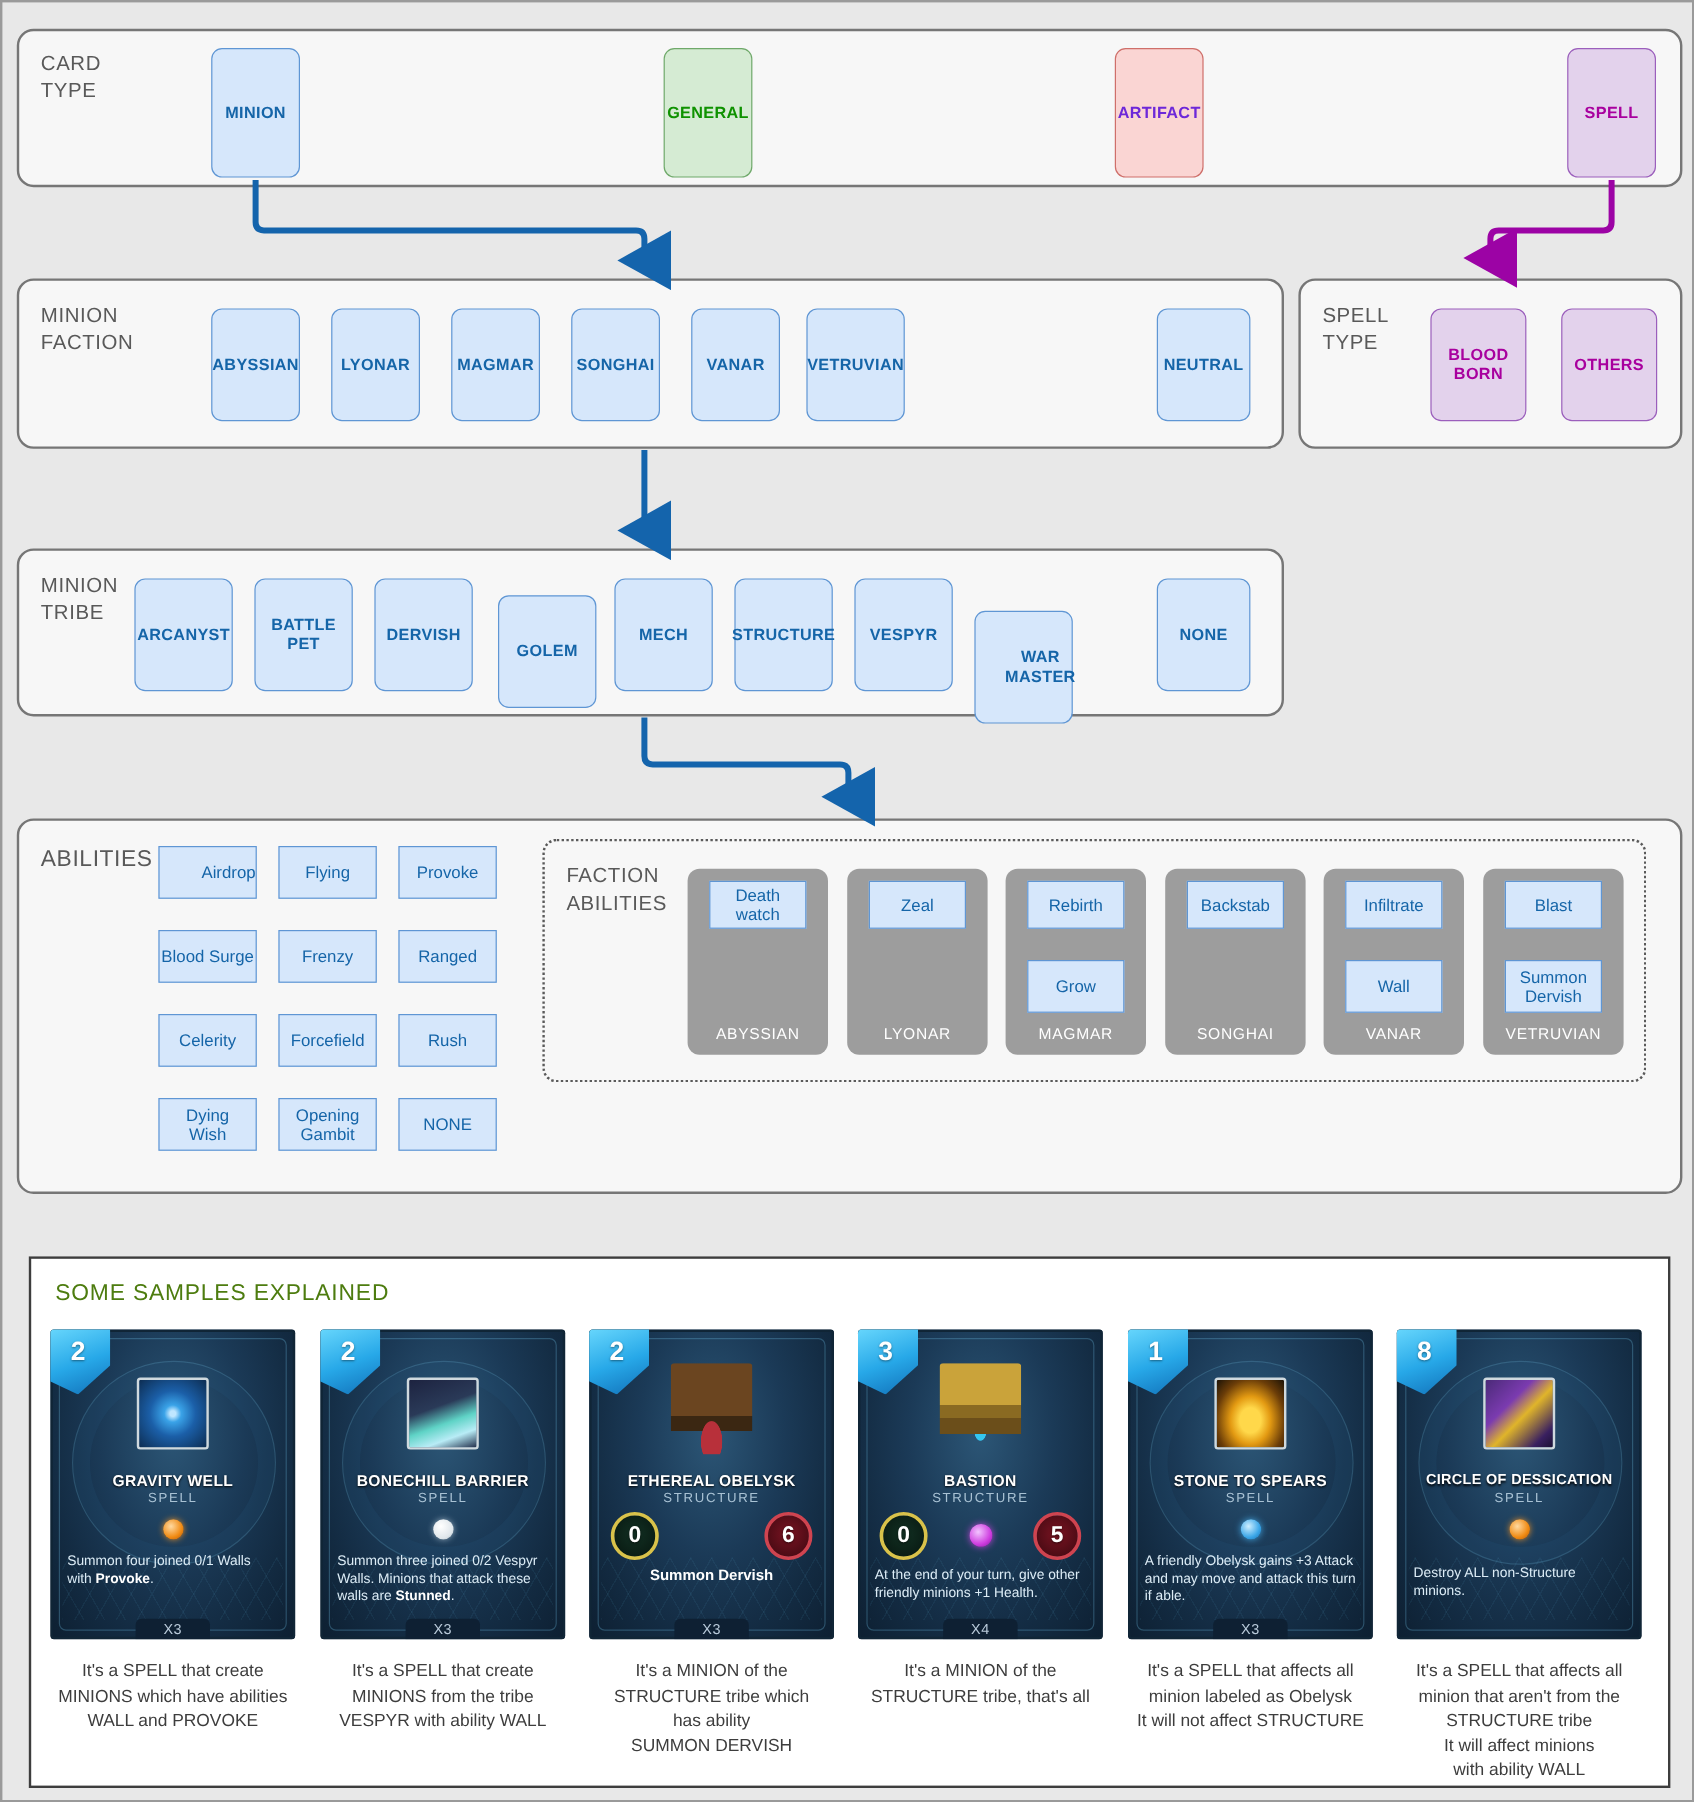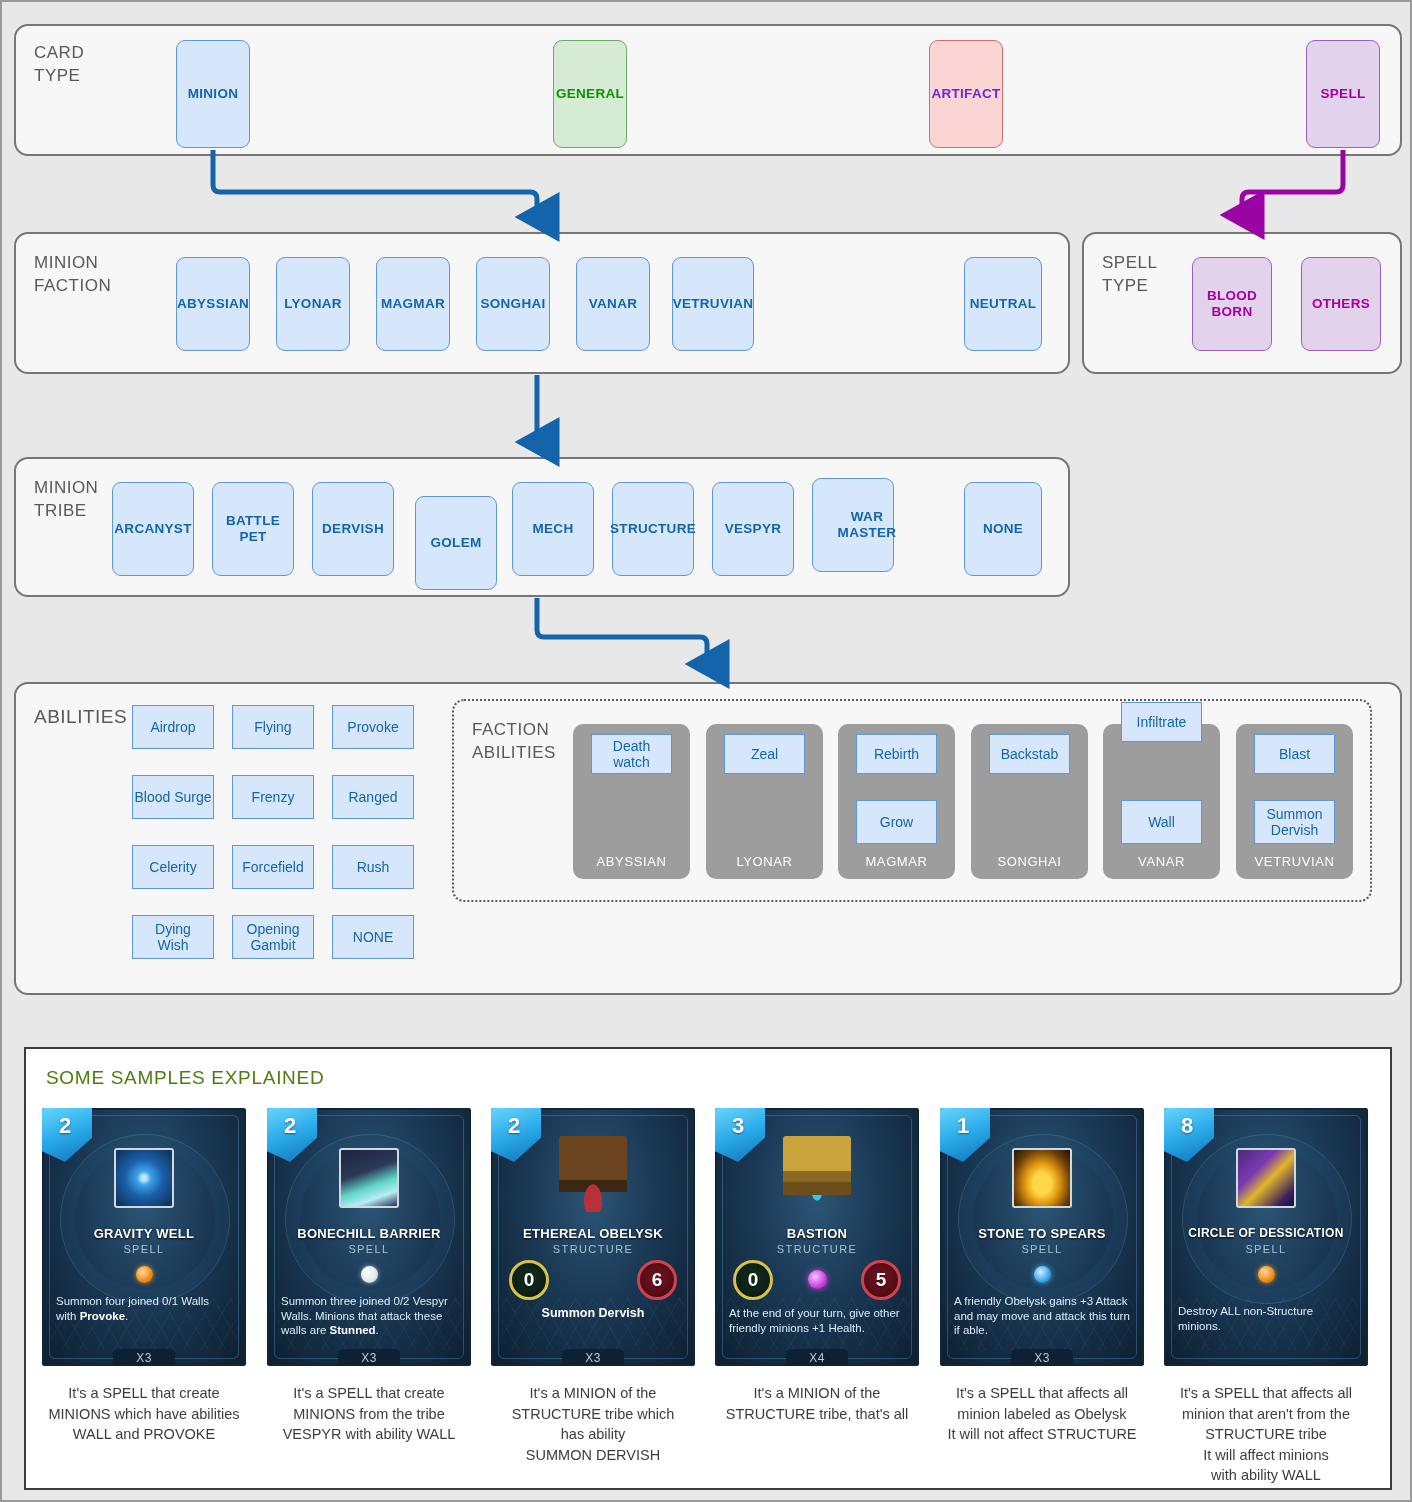--- a/index.html
+++ b/index.html
@@ -341,28 +341,28 @@
 TRIBE</div>
   </div>
   <div class="chip blue" style="left:110px; top:480px; width:82px; height:94px;"><span>ARCANYST</span></div>
   <div class="chip blue" style="left:210px; top:480px; width:82px; height:94px;"><span>BATTLE
 PET</span></div>
   <div class="chip blue" style="left:310px; top:480px; width:82px; height:94px;"><span>DERVISH</span></div>
   <div class="chip blue" style="left:413px; top:480px; width:82px; height:94px;margin-top:14px;"><span>GOLEM</span></div>
   <div class="chip blue" style="left:510px; top:480px; width:82px; height:94px;"><span>MECH</span></div>
   <div class="chip blue" style="left:610px; top:480px; width:82px; height:94px;"><span>STRUCTURE</span></div>
   <div class="chip blue" style="left:710px; top:480px; width:82px; height:94px;"><span>VESPYR</span></div>
-  <div class="chip blue" style="left:810px; top:476px; width:82px; height:94px;padding-left:28px;"><span>WAR
+  <div class="chip blue" style="left:810px; top:507px; width:82px; height:94px;padding-left:28px;"><span>WAR
 MASTER</span></div>
   <div class="chip blue" style="left:962px; top:480px; width:78px; height:94px;"><span>NONE</span></div>
 
   <div class="band" style="left:12px; top:680px; width:1388px; height:313px;">
     <div class="band-label" style="left:18px; top:20px; font-size:19px;">ABILITIES</div>
   </div>
-  <div class="ab" style="left:130px; top:703px; width:82px; height:44px;"><span>Airdrop</span></div>
+  <div class="ab" style="left:130px; top:703px; width:82px; height:44px;justify-content:flex-end;"><span>Airdrop</span></div>
   <div class="ab" style="left:230px; top:703px; width:82px; height:44px;"><span>Flying</span></div>
   <div class="ab" style="left:330px; top:703px; width:82px; height:44px;"><span>Provoke</span></div>
   <div class="ab" style="left:130px; top:773px; width:82px; height:44px;"><span>Blood Surge</span></div>
   <div class="ab" style="left:230px; top:773px; width:82px; height:44px;"><span>Frenzy</span></div>
   <div class="ab" style="left:330px; top:773px; width:82px; height:44px;"><span>Ranged</span></div>
   <div class="ab" style="left:130px; top:843px; width:82px; height:44px;"><span>Celerity</span></div>
   <div class="ab" style="left:230px; top:843px; width:82px; height:44px;"><span>Forcefield</span></div>
   <div class="ab" style="left:330px; top:843px; width:82px; height:44px;"><span>Rush</span></div>
   <div class="ab" style="left:130px; top:913px; width:82px; height:44px;"><span>Dying
 Wish</span></div>
@@ -393,21 +393,21 @@
   <div class="fab" style="left:854px; top:798px; width:81px; height:44px;"><span>Grow</span></div>
 
   <div class="fgroup" style="left:969px; top:722px; width:117px; height:155px;">
     <div class="fgroup-name">SONGHAI</div>
   </div>
   <div class="fab" style="left:987px; top:732px; width:81px; height:40px;"><span>Backstab</span></div>
 
   <div class="fgroup" style="left:1101px; top:722px; width:117px; height:155px;">
     <div class="fgroup-name">VANAR</div>
   </div>
-  <div class="fab" style="left:1119px; top:700px; width:81px; height:40px;"><span>Infiltrate</span></div>
+  <div class="fab" style="left:1119px; top:732px; width:81px; height:40px;"><span>Infiltrate</span></div>
   <div class="fab" style="left:1119px; top:798px; width:81px; height:44px;"><span>Wall</span></div>
 
   <div class="fgroup" style="left:1234px; top:722px; width:117px; height:155px;">
     <div class="fgroup-name">VETRUVIAN</div>
   </div>
   <div class="fab" style="left:1252px; top:732px; width:81px; height:40px;"><span>Blast</span></div>
   <div class="fab" style="left:1252px; top:798px; width:81px; height:44px;"><span>Summon
 Dervish</span></div>
 
   <svg class="arrows" viewBox="0 0 1412 1502">

